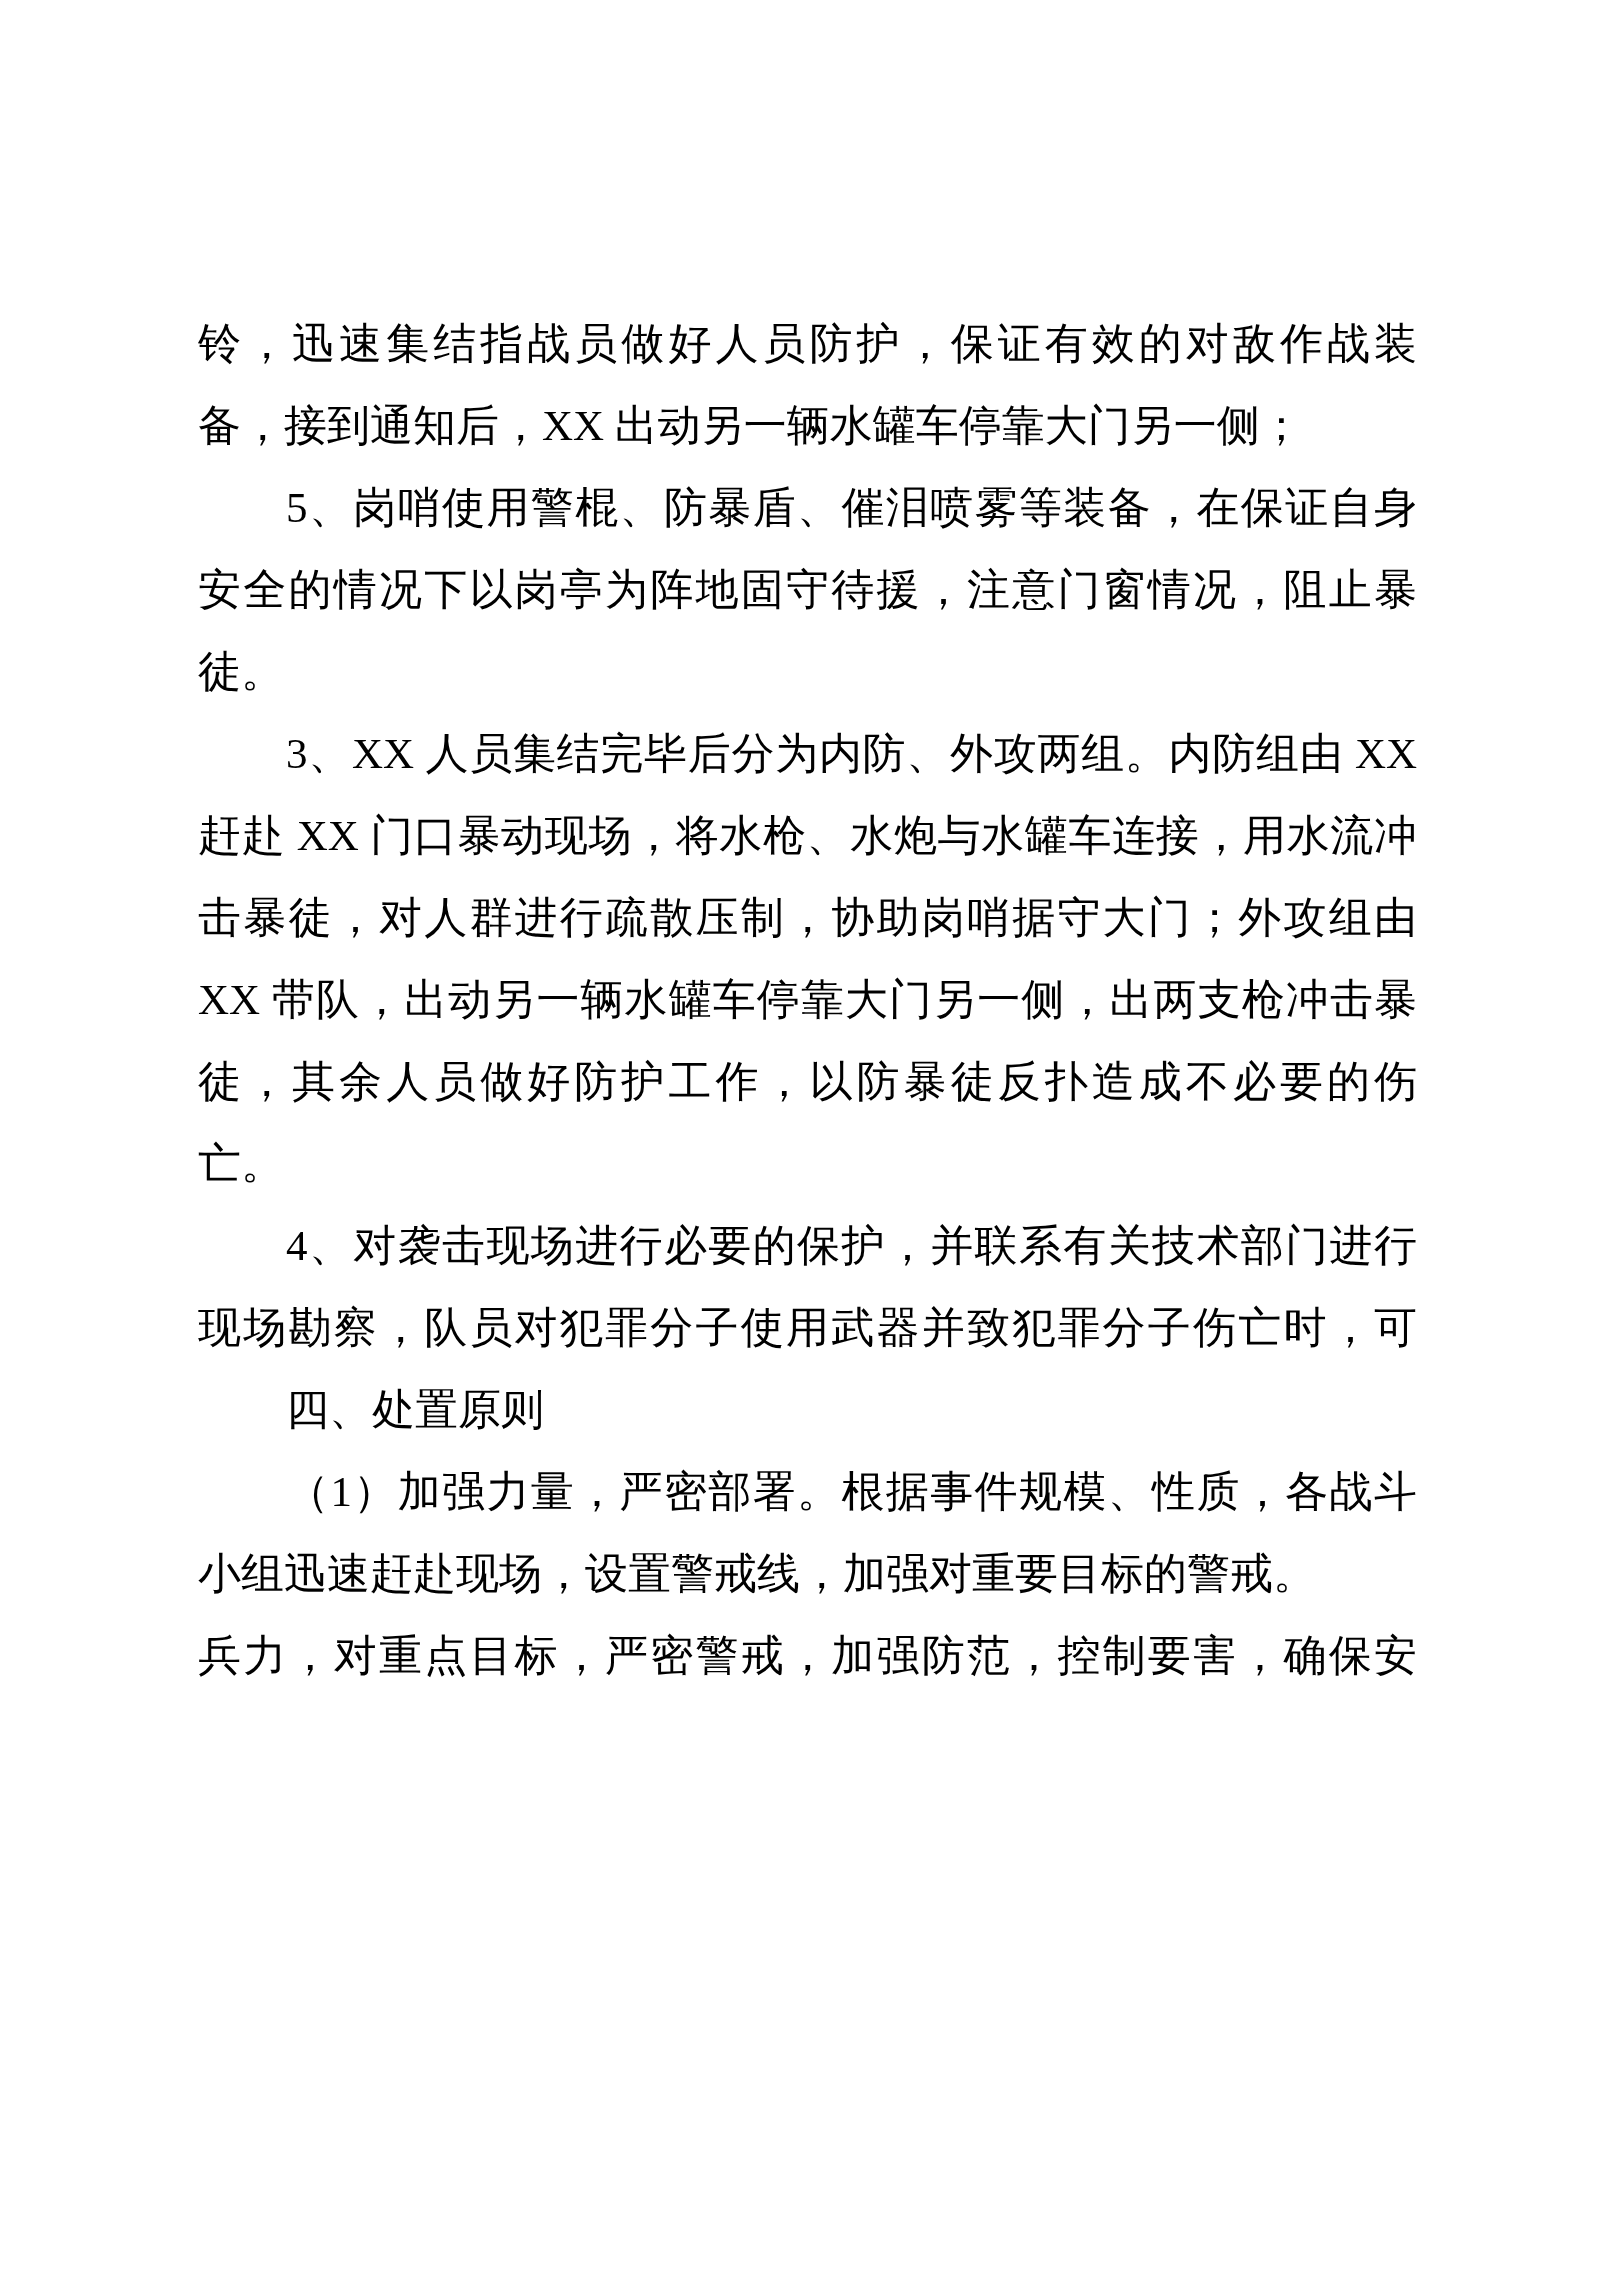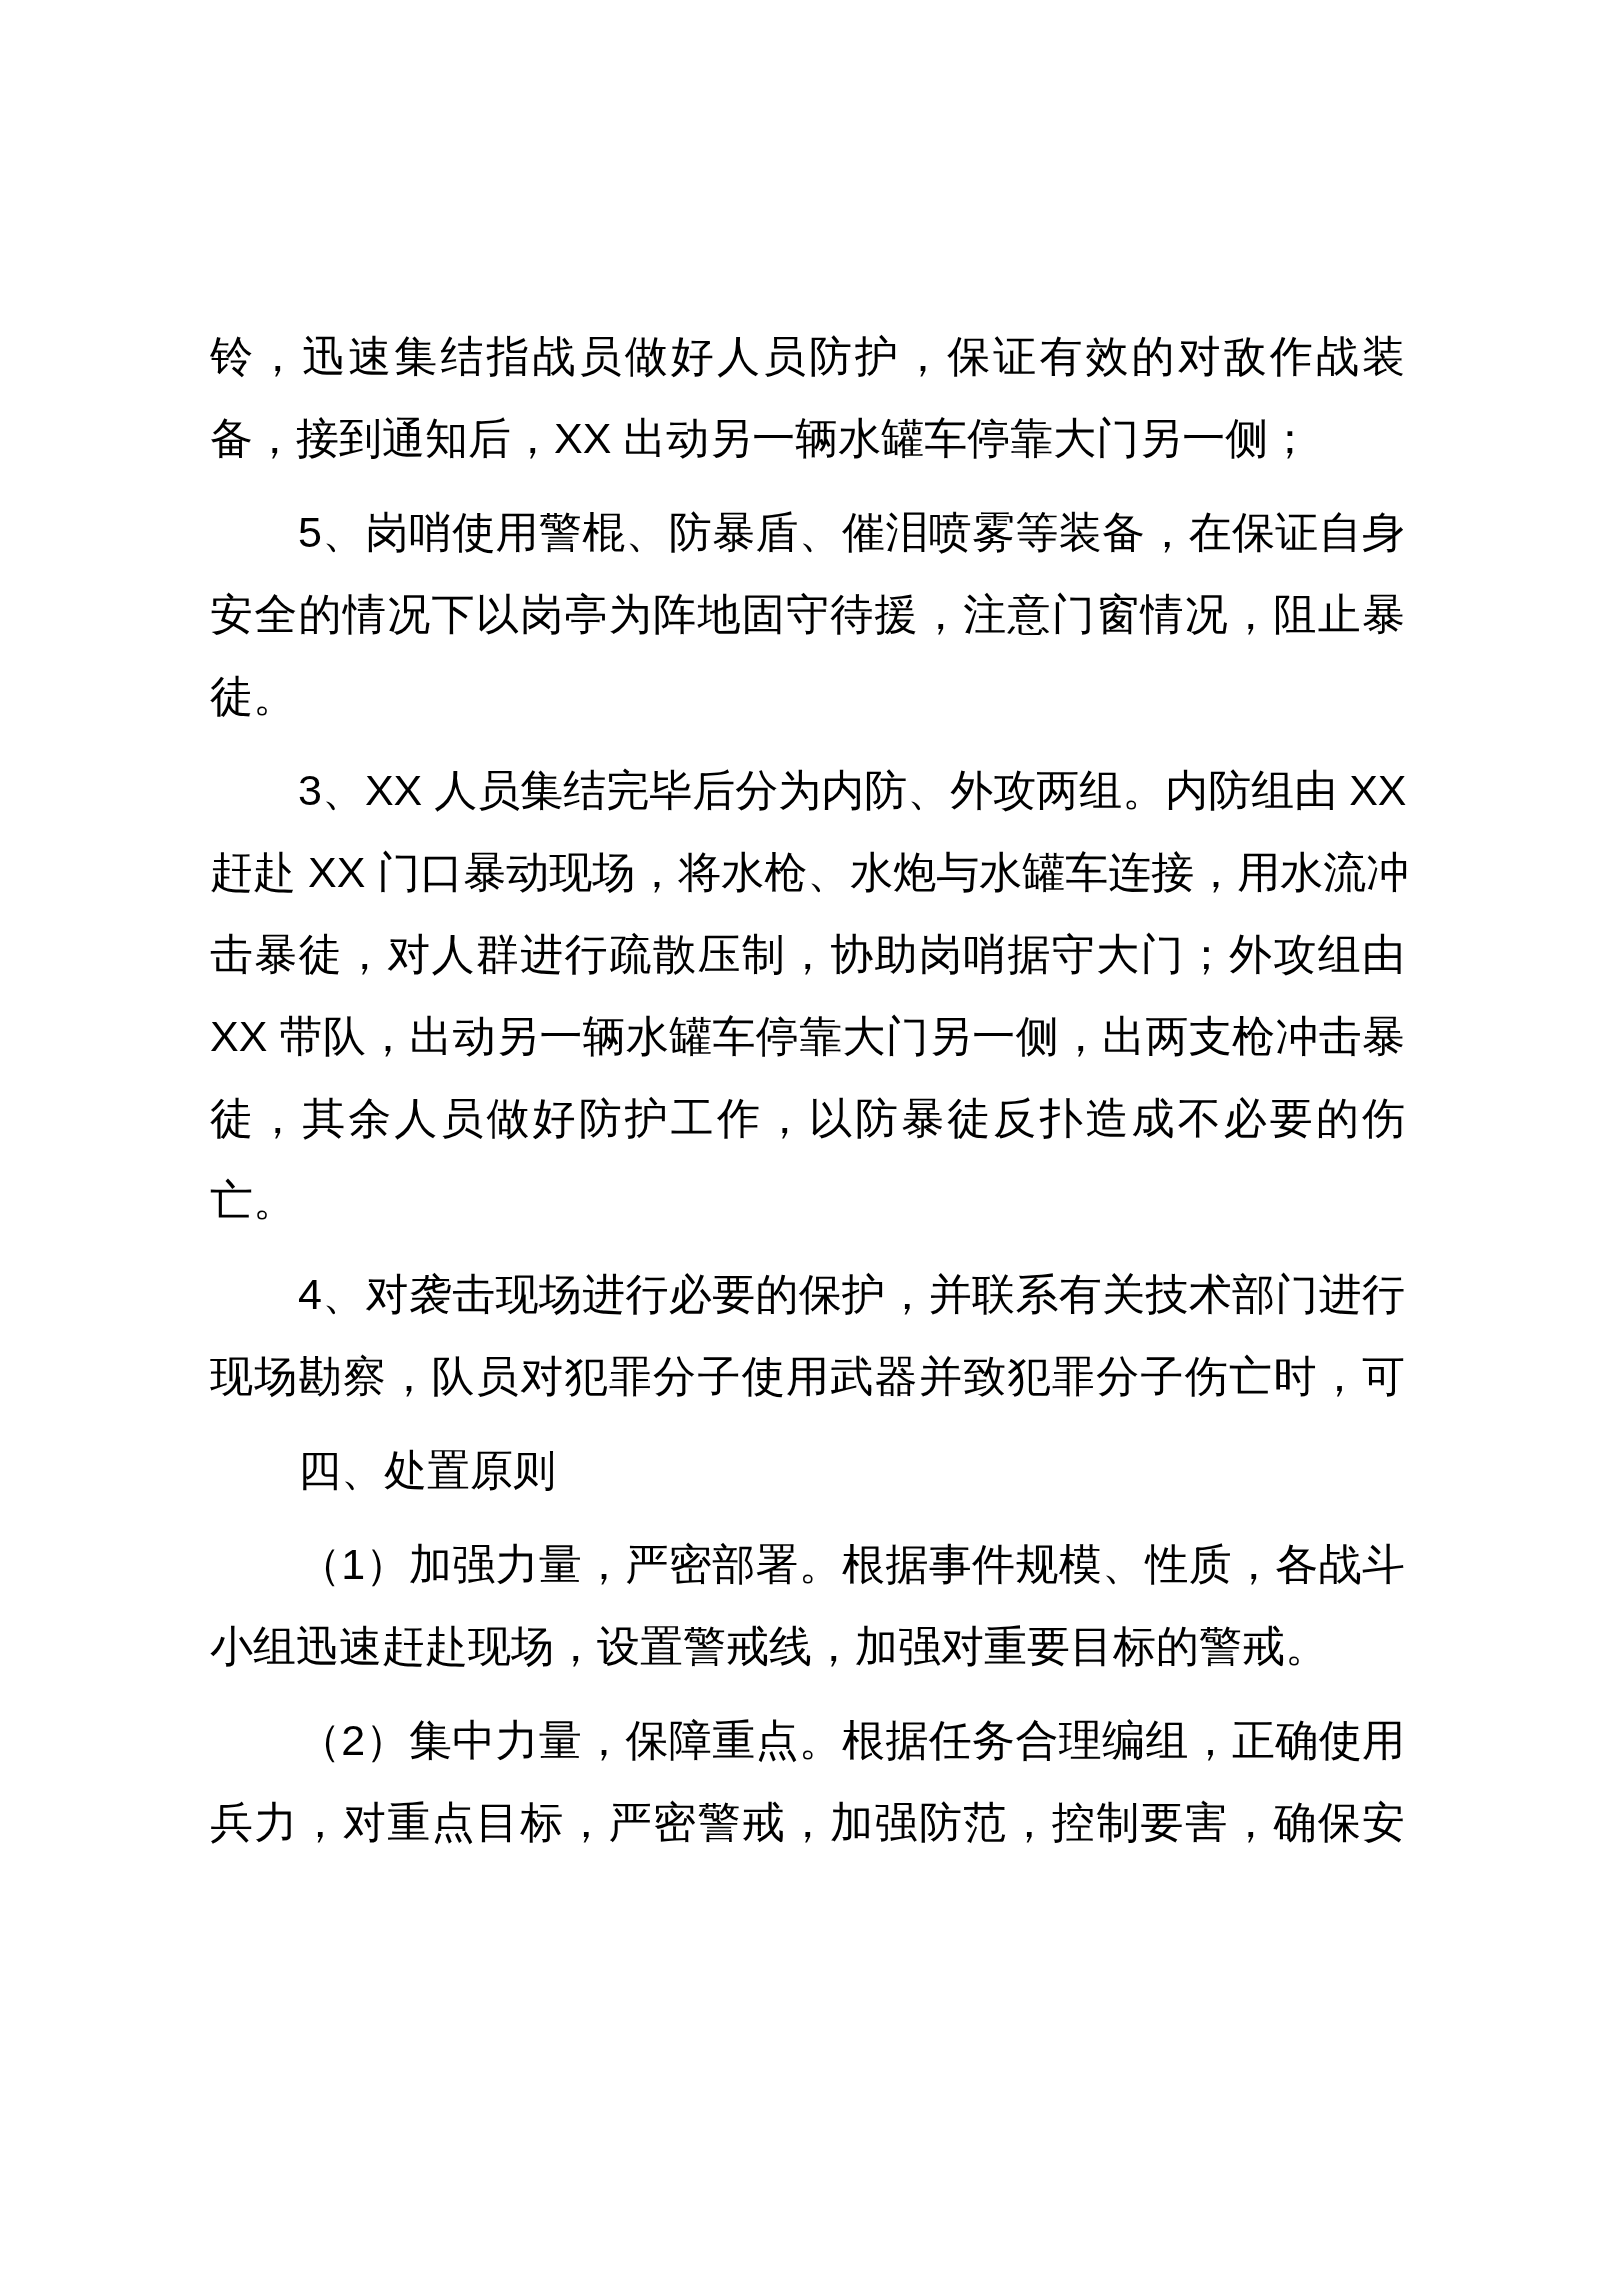--- a/index.html
+++ b/index.html
@@ -26,22 +26,23 @@
     left: 198px;
     top: 303px;
     width: 1219px;
     font-family: "Liberation Sans", "DejaVu Sans", sans-serif;
     font-size: 43px;
     line-height: 82px;
     color: #000000;
     font-weight: 400;
   }
   .paragraph {
-    margin: 12px;
+    margin: 0;
     padding: 0;
+    font-family: Liberation Serif, serif;
   }
   .line {
     text-align: justify;
     text-align-last: justify;
     white-space: nowrap;
   }
   .line.no-just {
     text-align-last: left;
     white-space: normal;
   }
@@ -76,18 +77,17 @@
         <div class="line">现场勘察，队员对犯罪分子使用武器并致犯罪分子伤亡时，可</div>
       </div>
       <div class="paragraph">
         <div class="line indent no-just">四、处置原则</div>
       </div>
       <div class="paragraph">
         <div class="line indent">（1）加强力量，严密部署。根据事件规模、性质，各战斗</div>
         <div class="line no-just">小组迅速赶赴现场，设置警戒线，加强对重要目标的警戒。</div>
       </div>
       <div class="paragraph">
-        <div class="line indent">（2）集中力量，保障重点。根据任务合理编组，正确使用</div>
         <div class="line">兵力，对重点目标，严密警戒，加强防范，控制要害，确保安</div>
       </div>
     </div>
 </div>
 
 
 </body></html>

